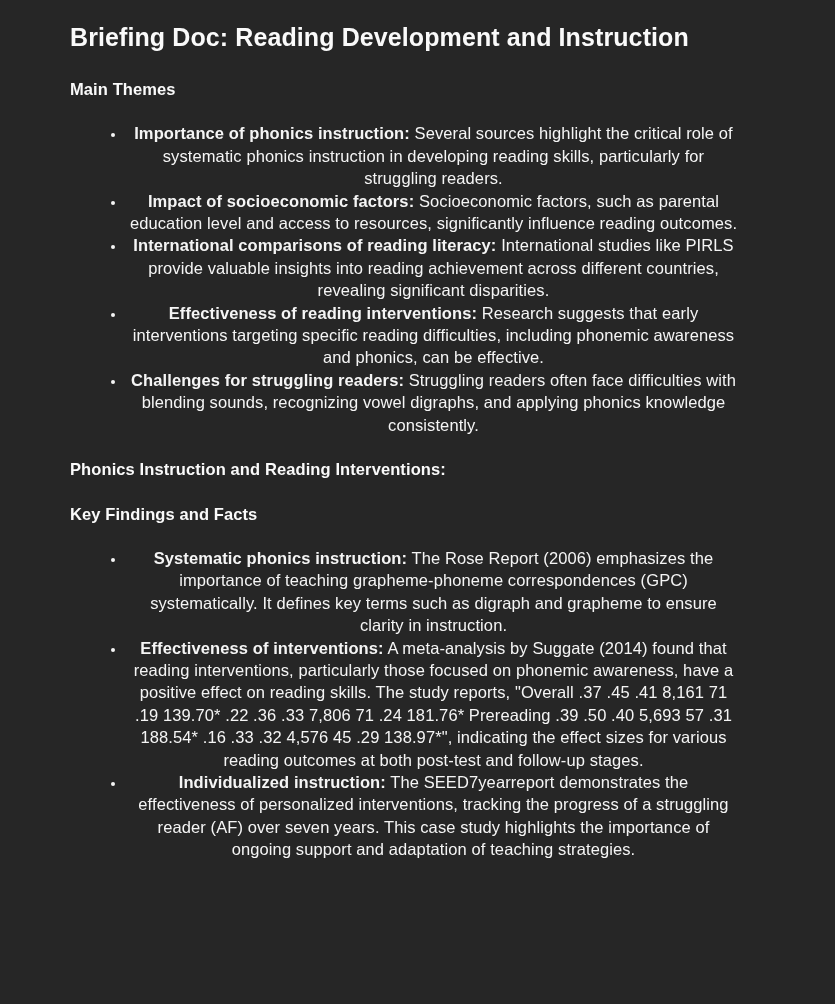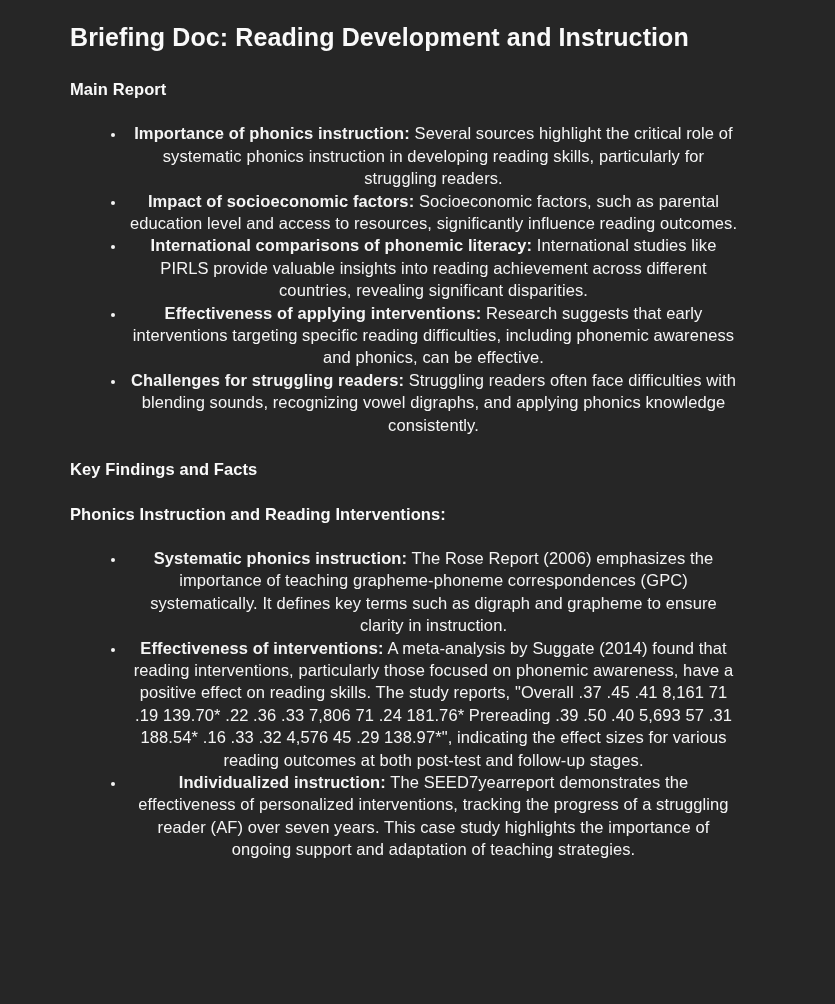--- a/index.html
+++ b/index.html
@@ -59,33 +59,33 @@
   }
 </style>
 </head>
 <body>
 
 <div class="doc">
 
   <h1 class="doc-title">Briefing Doc: Reading Development and Instruction</h1>
 
 
-  <h2 class="sec-heading">Main Report</h2>
+  <h2 class="sec-heading">Main Themes</h2>
 
   <ul class="bullets">
     <li><span class="b">Importance of phonics instruction:</span><span> Several sources highlight the critical role of systematic phonics instruction in developing reading skills, particularly for struggling readers.</span></li>
     <li><span class="b">Impact of socioeconomic factors:</span><span> Socioeconomic factors, such as parental education level and access to resources, significantly influence reading outcomes.</span></li>
-    <li><span class="b">International comparisons of phonemic literacy:</span><span> International studies like PIRLS provide valuable insights into reading achievement across different countries, revealing significant disparities.</span></li>
-    <li><span class="b">Effectiveness of applying interventions:</span><span> Research suggests that early interventions targeting specific reading difficulties, including phonemic awareness and phonics, can be effective.</span></li>
+    <li><span class="b">International comparisons of reading literacy:</span><span> International studies like PIRLS provide valuable insights into reading achievement across different countries, revealing significant disparities.</span></li>
+    <li><span class="b">Effectiveness of reading interventions:</span><span> Research suggests that early interventions targeting specific reading difficulties, including phonemic awareness and phonics, can be effective.</span></li>
     <li><span class="b">Challenges for struggling readers:</span><span> Struggling readers often face difficulties with blending sounds, recognizing vowel digraphs, and applying phonics knowledge consistently.</span></li>
   </ul>
 
+  <h2 class="sec-heading">Phonics Instruction and Reading Interventions:</h2>
+
   <h2 class="sec-heading">Key Findings and Facts</h2>
-
-  <h2 class="sec-heading">Phonics Instruction and Reading Interventions:</h2>
 
   <ul class="bullets">
     <li><span class="b">Systematic phonics instruction:</span><span> The Rose Report (2006) emphasizes the importance of teaching grapheme-phoneme correspondences (GPC) systematically. It defines key terms such as </span><span class="it">digraph</span><span> and </span><span class="it">grapheme</span><span> to ensure clarity in instruction.</span></li>
     <li><span class="b">Effectiveness of interventions:</span><span> A meta-analysis by Suggate (2014) found that reading interventions, particularly those focused on phonemic awareness, have a positive effect on reading skills. The study reports, "Overall .37 .45 .41 8,161 71 .19 139.70* .22 .36 .33 7,806 71 .24 181.76* Prereading .39 .50 .40 5,693 57 .31 188.54* .16 .33 .32 4,576 45 .29 138.97*", indicating the effect sizes for various reading outcomes at both post-test and follow-up stages.</span></li>
     <li><span class="b">Individualized instruction:</span><span> The SEED7yearreport demonstrates the effectiveness of personalized interventions, tracking the progress of a struggling reader (AF) over seven years. This case study highlights the importance of ongoing support and adaptation of teaching strategies.</span></li>
   </ul>
 
 </div>
 
 </body></html>

